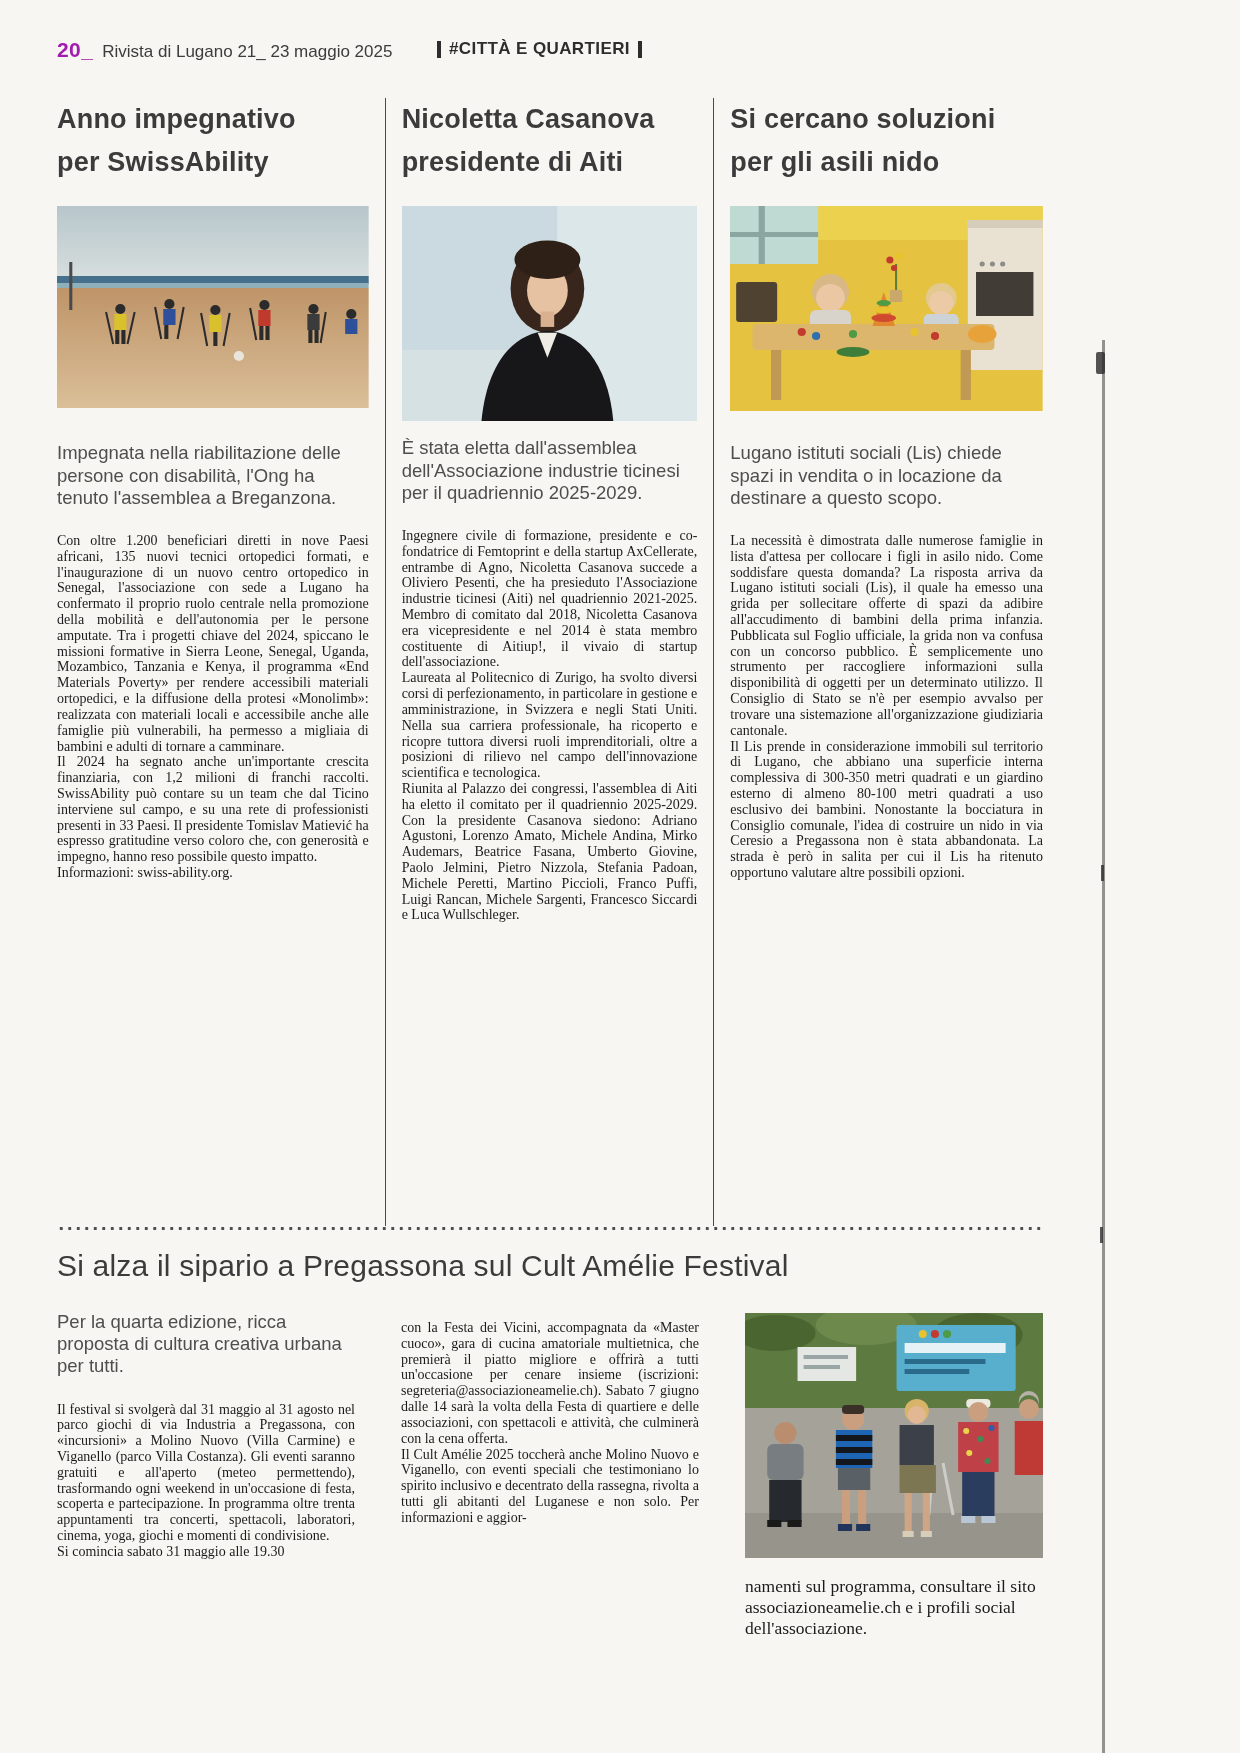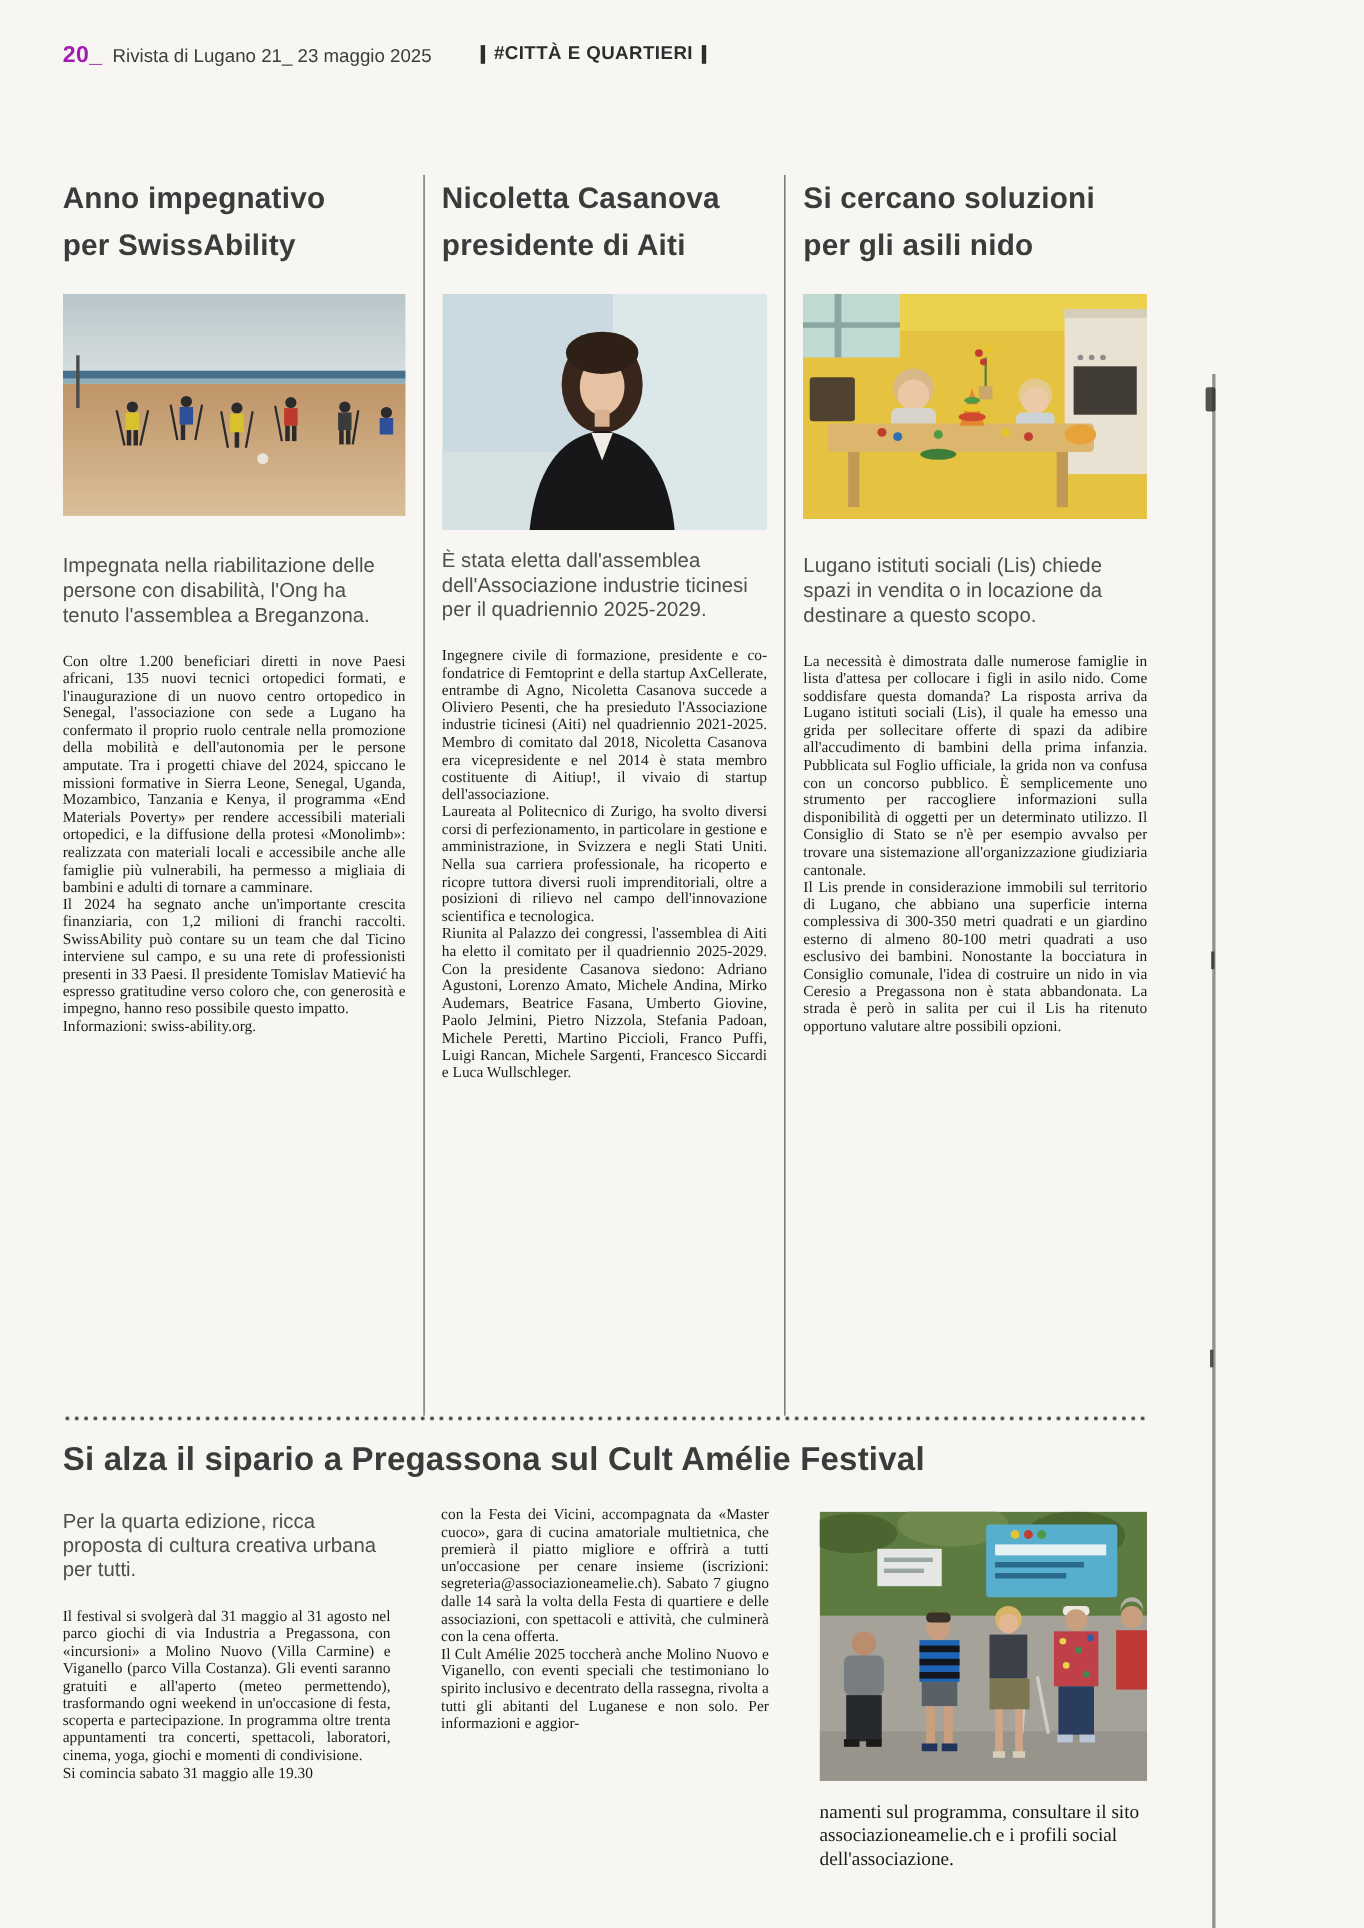--- a/index.html
+++ b/index.html
@@ -14,21 +14,21 @@
   
   .page-header{position:relative;height:30px;}
   .masthead-line{display:flex;align-items:baseline;gap:9px;}
   .page-number{font-weight:700;font-size:21px;color:#a21caf;letter-spacing:.4px;}
   .masthead{font-size:17px;color:#3c3c3c;}
   .section-label{position:absolute;left:380px;top:1px;display:flex;align-items:center;gap:8px;
     font-weight:700;font-size:17px;letter-spacing:.4px;color:#2d2d2d;}
   .section-bar{width:4px;height:17px;background:#2d2d2d;}
 
   
-  .articles-row{margin-top:91px;display:grid;grid-template-columns:1fr 1fr 1fr;}
+  .articles-row{margin-top:30px;display:grid;grid-template-columns:1fr 1fr 1fr;}
   .article{padding:0 16px;border-right:1px solid #4a4a4a;height:1128px;overflow:hidden;}
   .article:first-child{padding-left:0;}
   .article:last-child{border-right:none;padding-right:0;}
   .headline{margin:0 0 22px;font-weight:700;font-size:27px;line-height:1.6;
     color:#3b3b3b;white-space:pre-line;letter-spacing:.2px;}
   figure{margin:0;width:100%;overflow:hidden;}
   figure svg{display:block;width:100%;height:100%;}
   .img1{height:202px;}
   .img2{height:215px;}
   .img3{height:205px;}
@@ -38,24 +38,24 @@
   .body{margin-top:24px;font-family:"Liberation Serif",serif;font-size:14px;
     line-height:1.13;color:#1b1b1b;text-align:justify;}
   .body p{margin:0;hyphens:auto;}
 
   
   .dotted-divider{height:5px;margin-top:0;
     background-image:radial-gradient(circle,#4d4d4d 1.7px,transparent 1.9px);
     background-size:8.5px 5px;background-repeat:repeat-x;background-position:0 50%;}
 
   
-  .festival-title{margin:18px 0 12px;font-weight:700;font-size:30px;color:#3b3b3b;letter-spacing:.2px;}
+  .festival-title{margin:18px 0 12px;font-weight:400;font-size:30px;color:#3b3b3b;letter-spacing:.2px;}
   .festival-columns{margin-top:26px;display:grid;grid-template-columns:1fr 1fr 1fr;column-gap:46px;}
   .festival-lead{font-size:18.5px;line-height:1.2;color:#4e4e4e;margin:2px 0 24px;}
-  .fest-body{margin-top:0;font-family:Liberation Serif, serif;}
+  .fest-body{margin-top:11px;font-family:Liberation Serif, serif;}
   .festival-photo{height:245px;margin-top:4px;}
   .festival-caption{font-family:"Liberation Serif",serif;
     font-size:17.5px;line-height:1.22;color:#1b1b1b;}
 
   
   .scan-artifact-line{position:absolute;left:1102px;top:340px;width:3px;height:1413px;
     background:#3f3f3f;opacity:.55;}
   .scan-artifact-mark{position:absolute;left:1096px;top:352px;width:9px;height:22px;
     background:#2a2a2a;border-radius:2px;opacity:.8;
     box-shadow:2px 510px 0 -3px #2f2f2f,1px 872px 0 -3px #2f2f2f;}

